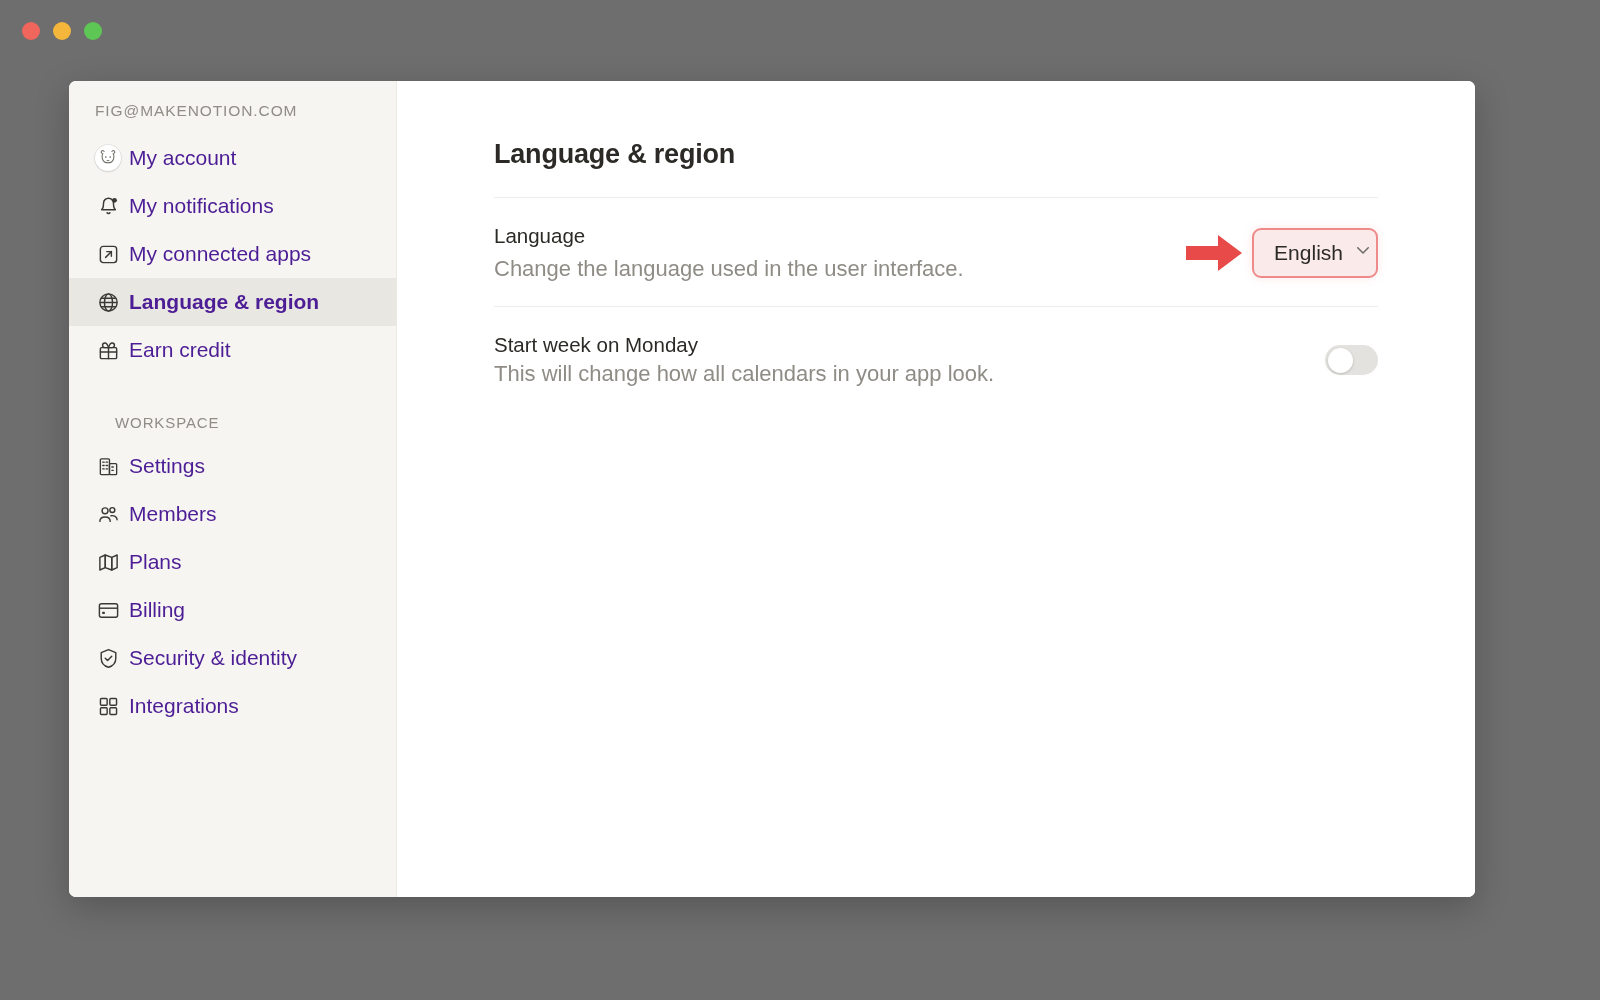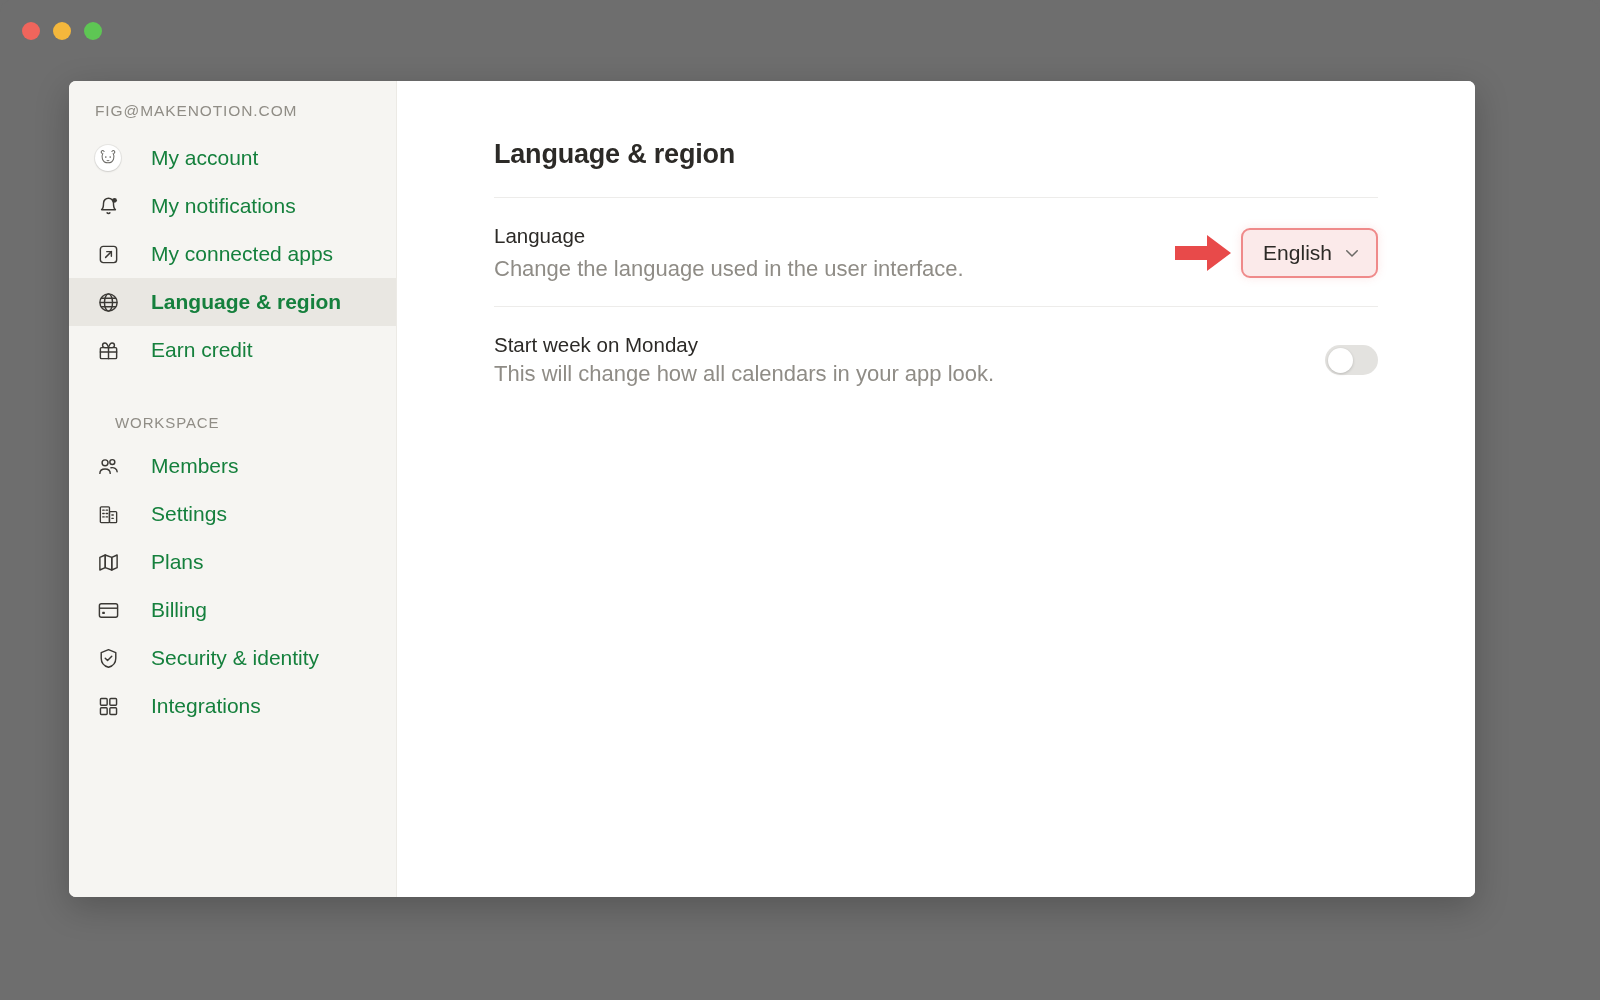--- a/index.html
+++ b/index.html
@@ -85,25 +85,25 @@
     padding: 0 0 0 26px;
     margin-top: 40px;
     margin-bottom: 11px;
     white-space: nowrap;
     margin-left: 20px;
   }
 
   .nav-item {
     display: flex;
     align-items: center;
-    gap: 30px;
+    gap: 8px;
     height: 48px;
     padding: 0 26px;
     cursor: pointer;
-    color: #15803d;
+    color: #4c1d95;
     font-size: 21px;
     white-space: nowrap;
   }
   .nav-item.active {
     background: #e9e7e2;
     font-weight: 700;
   }
   .nav-icon {
     width: 26px;
     height: 26px;
@@ -182,26 +182,26 @@
     right: 100%;
     margin-right: 2px;
     width: 72px;
     height: 52px;
     pointer-events: none;
   }
   .arrow-annotation svg { display: block; }
 
   .lang-select {
     display: inline-flex;
-    align-items: center;
+    align-items: flex-start;
     gap: 11px;
     background: #fbeaea;
     border: 2px solid #ef8a8a;
     border-radius: 9px;
-    padding: 11px 15px 11px 20px;
+    padding: 11px 4px 11px 20px;
     cursor: pointer;
     box-shadow: 0 0 10px rgba(239,120,120,0.18);
   }
   .lang-value {
     font-size: 21px;
     color: #2c2a27;
     white-space: nowrap;
   }
   .chev {
     width: 18px;
@@ -312,40 +312,40 @@
             <path d="M12 9s1.4-4.8 3.8-4.8A2.4 2.4 0 0 1 15.8 9z"></path>
           </svg>
         </span>
         <span>Earn credit</span>
       </div>
 
       <div class="section-label">WORKSPACE</div>
 
       <div class="nav-item">
         <span class="nav-icon">
-          <svg width="23" height="23" viewBox="0 0 24 24" fill="none" stroke="currentColor" stroke-width="1.5" stroke-linecap="round" stroke-linejoin="round">
-            <circle cx="8.4" cy="8.2" r="3.1"></circle>
-            <path d="M3 19.2c0-2.9 2.4-4.6 5.4-4.6s5.4 1.7 5.4 4.6"></path>
-            <circle cx="16" cy="7.4" r="2.6"></circle>
-            <path d="M14.6 13.3c2.9-.6 6.4.9 6.4 4.3"></path>
-          </svg>
-        </span>
-        <span>Members</span>
-      </div>
-
-      <div class="nav-item">
-        <span class="nav-icon">
           <svg width="23" height="23" viewBox="0 0 24 24" fill="none" stroke="currentColor" stroke-width="1.4" stroke-linejoin="round">
             <rect x="3.5" y="4" width="9.5" height="16.5" rx="1"></rect>
             <rect x="13" y="9" width="7.5" height="11.5" rx="1"></rect>
             <path d="M6 7.5h1.5M9.5 7.5H11M6 11h1.5M9.5 11H11M6 14.5h1.5M9.5 14.5H11" stroke-linecap="round"></path>
             <path d="M15.5 12.5H17M15.5 16H17" stroke-linecap="round"></path>
           </svg>
         </span>
         <span>Settings</span>
+      </div>
+
+      <div class="nav-item">
+        <span class="nav-icon">
+          <svg width="23" height="23" viewBox="0 0 24 24" fill="none" stroke="currentColor" stroke-width="1.5" stroke-linecap="round" stroke-linejoin="round">
+            <circle cx="8.4" cy="8.2" r="3.1"></circle>
+            <path d="M3 19.2c0-2.9 2.4-4.6 5.4-4.6s5.4 1.7 5.4 4.6"></path>
+            <circle cx="16" cy="7.4" r="2.6"></circle>
+            <path d="M14.6 13.3c2.9-.6 6.4.9 6.4 4.3"></path>
+          </svg>
+        </span>
+        <span>Members</span>
       </div>
 
       <div class="nav-item">
         <span class="nav-icon">
           <svg width="23" height="23" viewBox="0 0 24 24" fill="none" stroke="currentColor" stroke-width="1.5" stroke-linecap="round" stroke-linejoin="round">
             <path d="M3 6.6l5.6-2.4v13.2L3 19.8z"></path>
             <path d="M8.6 4.2l6.8 2.4v13.2L8.6 17.4z"></path>
             <path d="M15.4 6.6L21 4.2v13.2l-5.6 2.4z"></path>
           </svg>
         </span>

